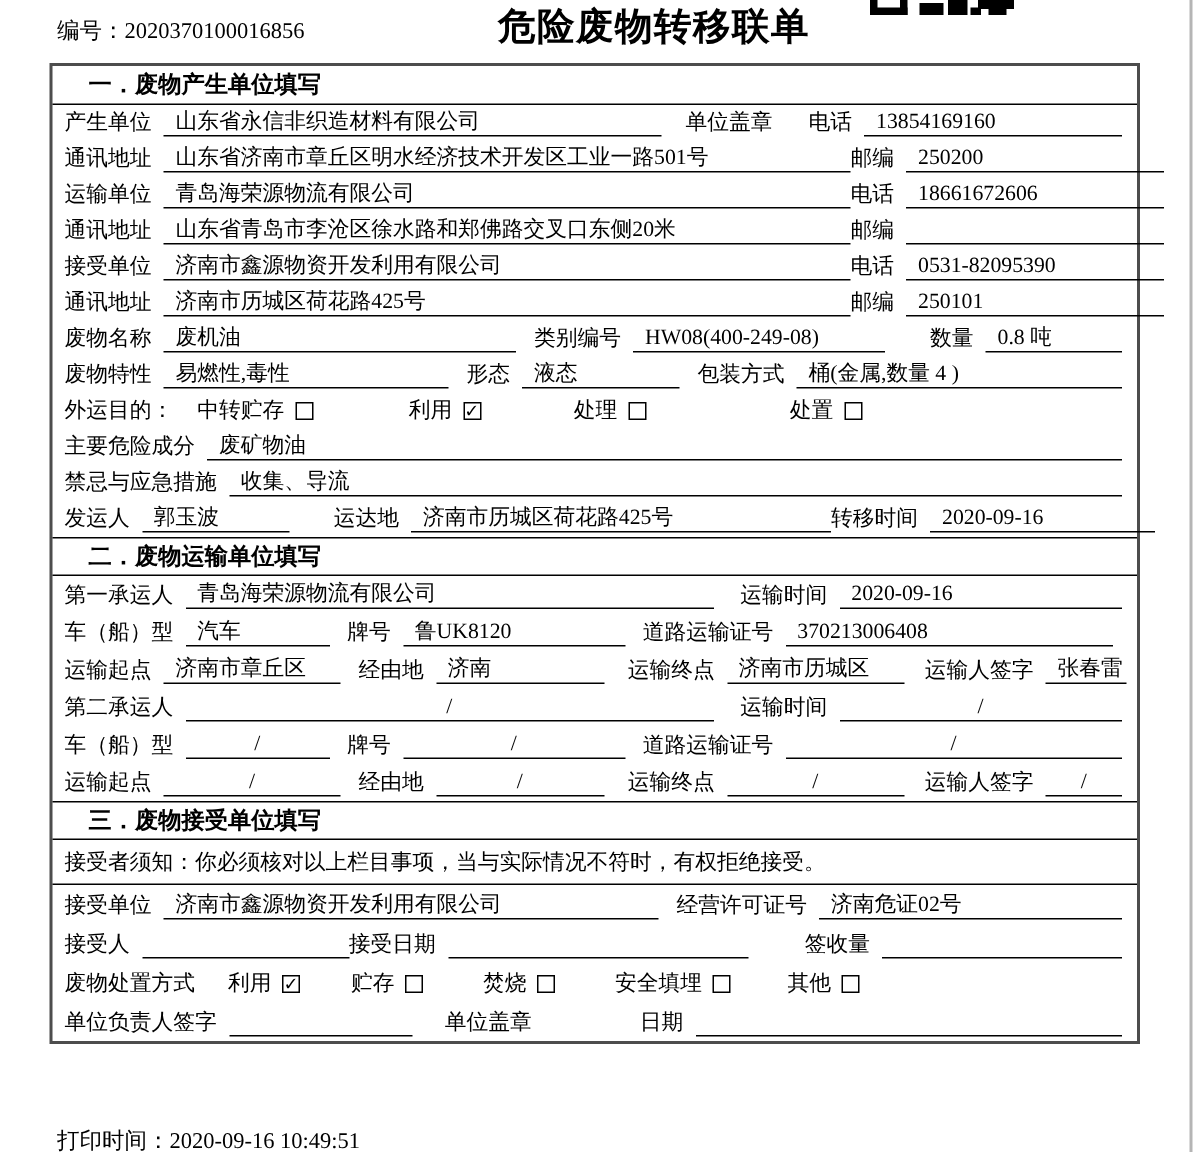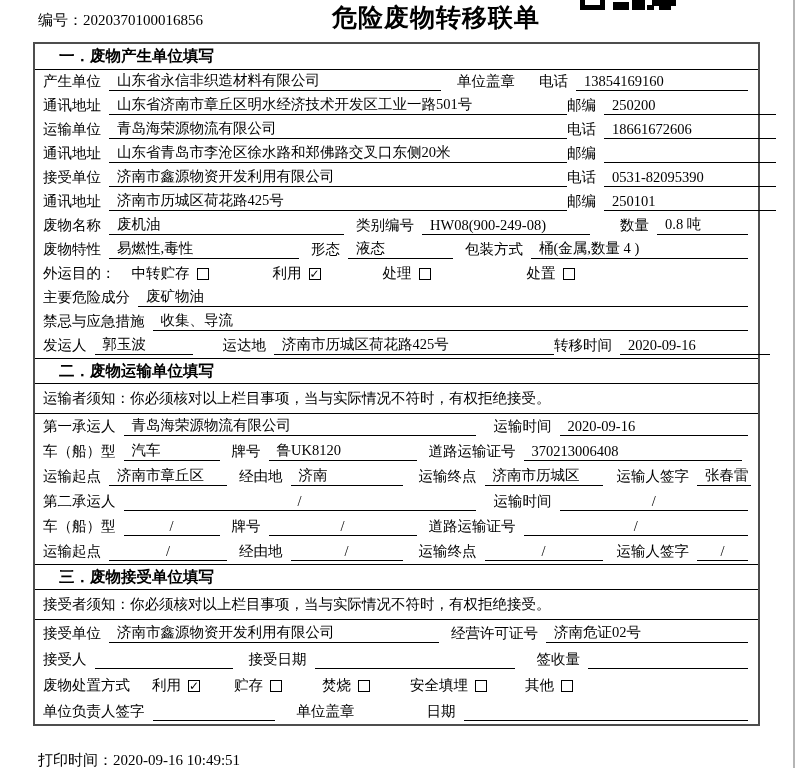--- a/index.html
+++ b/index.html
@@ -106,21 +106,21 @@
     <span class="lbl">通讯地址</span>
     <span class="u" style="width:458px">济南市历城区荷花路425号</span>
     <span class="lbl mla">邮编</span>
     <span class="u" style="width:172px">250101</span>
   </div>
 
   <div class="row">
     <span class="lbl">废物名称</span>
     <span class="u" style="width:235px">废机油</span>
     <span class="lbl" style="margin-left:12px">类别编号</span>
-    <span class="u" style="width:168px">HW08(900-249-08)</span>
+    <span class="u" style="width:168px">HW08(400-249-08)</span>
     <span class="lbl" style="margin-left:30px">数量</span>
     <span class="u grow">0.8 吨</span>
   </div>
 
   <div class="row">
     <span class="lbl">废物特性</span>
     <span class="u" style="width:190px">易燃性,毒性</span>
     <span class="lbl" style="margin-left:12px">形态</span>
     <span class="u" style="width:105px">液态</span>
     <span class="lbl" style="margin-left:12px">包装方式</span>
@@ -153,21 +153,20 @@
   <div class="row">
     <span class="lbl">发运人</span>
     <span class="u" style="width:98px">郭玉波</span>
     <span class="lbl" style="margin-left:30px">运达地</span>
     <span class="u" style="width:280px">济南市历城区荷花路425号</span>
     <span class="lbl mla">转移时间</span>
     <span class="u" style="width:150px">2020-09-16</span>
   </div>
 
   <div class="sec-h bt">二．废物运输单位填写</div>
-  <div class="row notice">运输者须知：你必须核对以上栏目事项，当与实际情况不符时，有权拒绝接受。</div>
 
   <div class="row r2">
     <span class="lbl">第一承运人</span>
     <span class="u" style="width:352px">青岛海荣源物流有限公司</span>
     <span class="lbl" style="margin-left:18px">运输时间</span>
     <span class="u grow">2020-09-16</span>
   </div>
 
   <div class="row r2">
     <span class="lbl">车（船）型</span>
@@ -222,21 +221,21 @@
   <div class="row r3">
     <span class="lbl">接受单位</span>
     <span class="u" style="width:330px">济南市鑫源物资开发利用有限公司</span>
     <span class="lbl" style="margin-left:12px">经营许可证号</span>
     <span class="u grow">济南危证02号</span>
   </div>
 
   <div class="row r3">
     <span class="lbl">接受人</span>
     <span class="u" style="width:138px"></span>
-    <span class="lbl" style="margin-left:16px">接受日期</span>
+    <span class="lbl" style="">接受日期</span>
     <span class="u" style="width:200px"></span>
     <span class="lbl mla">签收量</span>
     <span class="u" style="width:160px"></span>
   </div>
 
   <div class="row r3">
     <span class="lbl">废物处置方式</span>
     <span class="lbl" style="margin-left:22px">利用</span>
     <span class="cb">✓</span>
     <span class="lbl" style="margin-left:34px">贮存</span>

